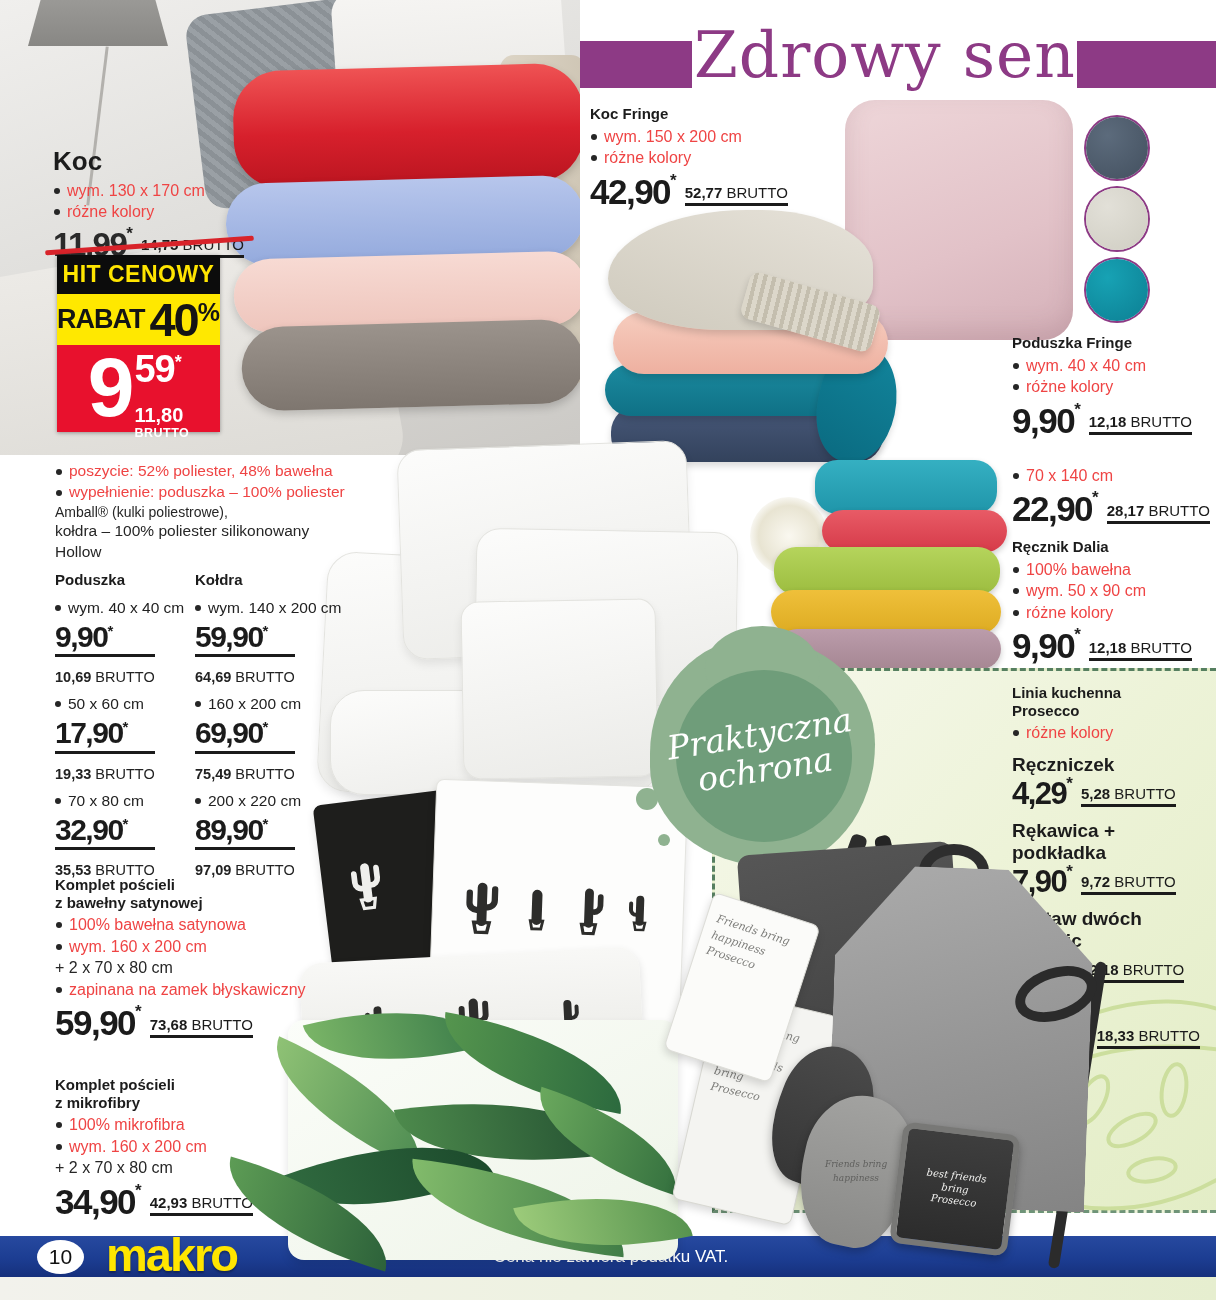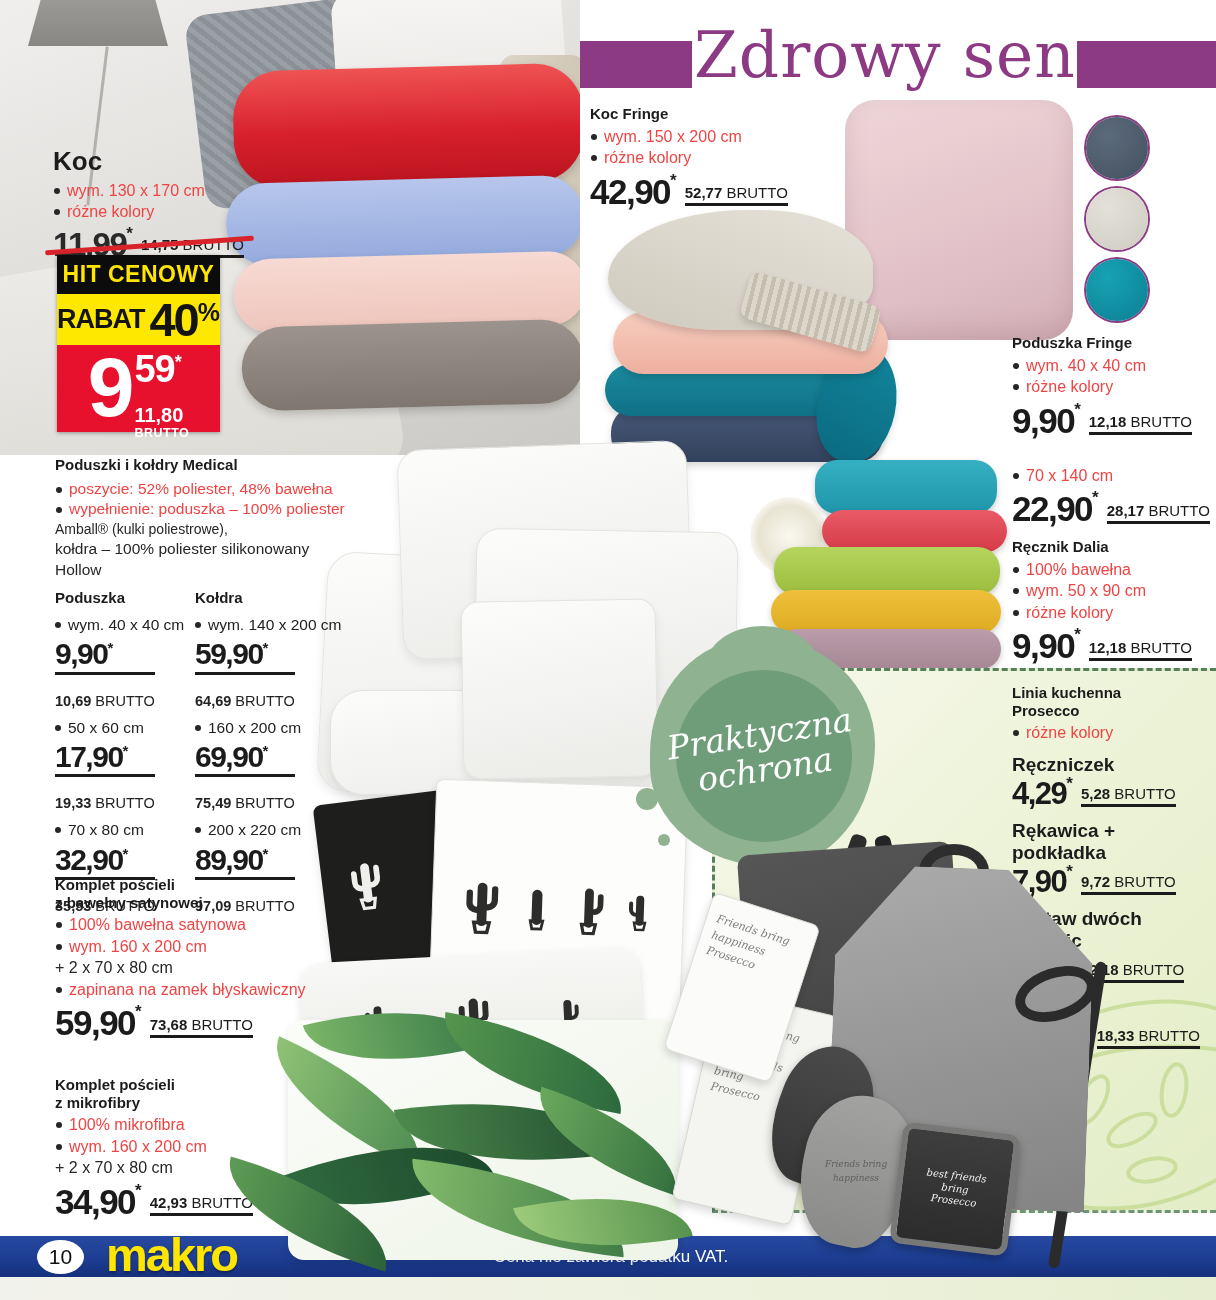--- a/index.html
+++ b/index.html
@@ -25,21 +25,21 @@
   .bwrap { margin-left:8px; margin-bottom:0; border-bottom:3px solid #1b1b1b; padding-bottom:2px;
            font-size:15px; white-space:nowrap; color:#1b1b1b; }
   .bwrap b { font-size:15px; }
   .prow.sm .net { font-size:31px; }
 
   
   .msize { font-size:15.5px; line-height:1.3; padding-left:13px; position:relative; margin-top:9px; }
   .msize::before { content:""; position:absolute; left:0; top:7px; width:6px; height:6px; border-radius:50%; background:#262626; }
   .mnet { font-size:30px; font-weight:bold; letter-spacing:-1.5px; line-height:1.05; margin-top:3px; color:#1b1b1b; }
   .mast { font-size:15px; vertical-align:super; }
-  .mb { border-top:3px solid #1b1b1b; width:fit-content; padding-top:18px; margin-top:2px; font-size:14.5px; white-space:nowrap; }
+  .mb { border-top:3px solid #1b1b1b; width:fit-content; padding-top:12px; margin-top:2px; font-size:14.5px; white-space:nowrap; }
 
   
   .oldrow { position:relative; display:flex; align-items:flex-end; margin-top:8px; width:fit-content; }
   .oldnet { font-weight:bold; font-size:33px; line-height:0.82; letter-spacing:-1.5px; color:#2a2a2a; }
   .strike { position:absolute; left:-8px; right:-10px; top:46%; height:5px; background:#d8232a; transform:rotate(-4deg); border-radius:2px; }
 
   
   .hbar { background:#8d3a85; height:47px; }
   .htitle { font-family:"DejaVu Serif",serif; font-size:63px; color:#8d3a85; letter-spacing:1px;
             width:390px; text-align:center; line-height:72px; }
@@ -306,21 +306,20 @@
 
   <div class="photo ph-wpillows">
     <div class="wp wp-duv1"></div>
     <div class="wp wp-big"></div>
     <div class="wp wp-mid"></div>
     <div class="wp wp-duv2"></div>
     <div class="wp wp-front"></div>
   </div>
 
   <div class="abs" style="left:55px;top:456px;width:302px;z-index:4;">
-    <div class="pname">Poduszki i kołdry Medical</div>
     <ul class="bl" style="margin-top:5px;">
       <li style="font-size:15.5px;">poszycie: 52% poliester, 48% bawełna</li>
       <li style="font-size:15.5px;">wypełnienie: poduszka – 100% poliester</li>
     </ul>
     <div class="plusline" style="font-size:14px;">Amball® (kulki poliestrowe),</div>
     <div class="plusline" style="font-size:15.5px;">kołdra – 100% poliester silikonowany Hollow</div>
     <div style="display:flex;margin-top:8px;">
       <div style="width:140px;">
         <div class="pname">Poduszka</div>
         <div class="msize">wym. 40 x 40 cm</div>

